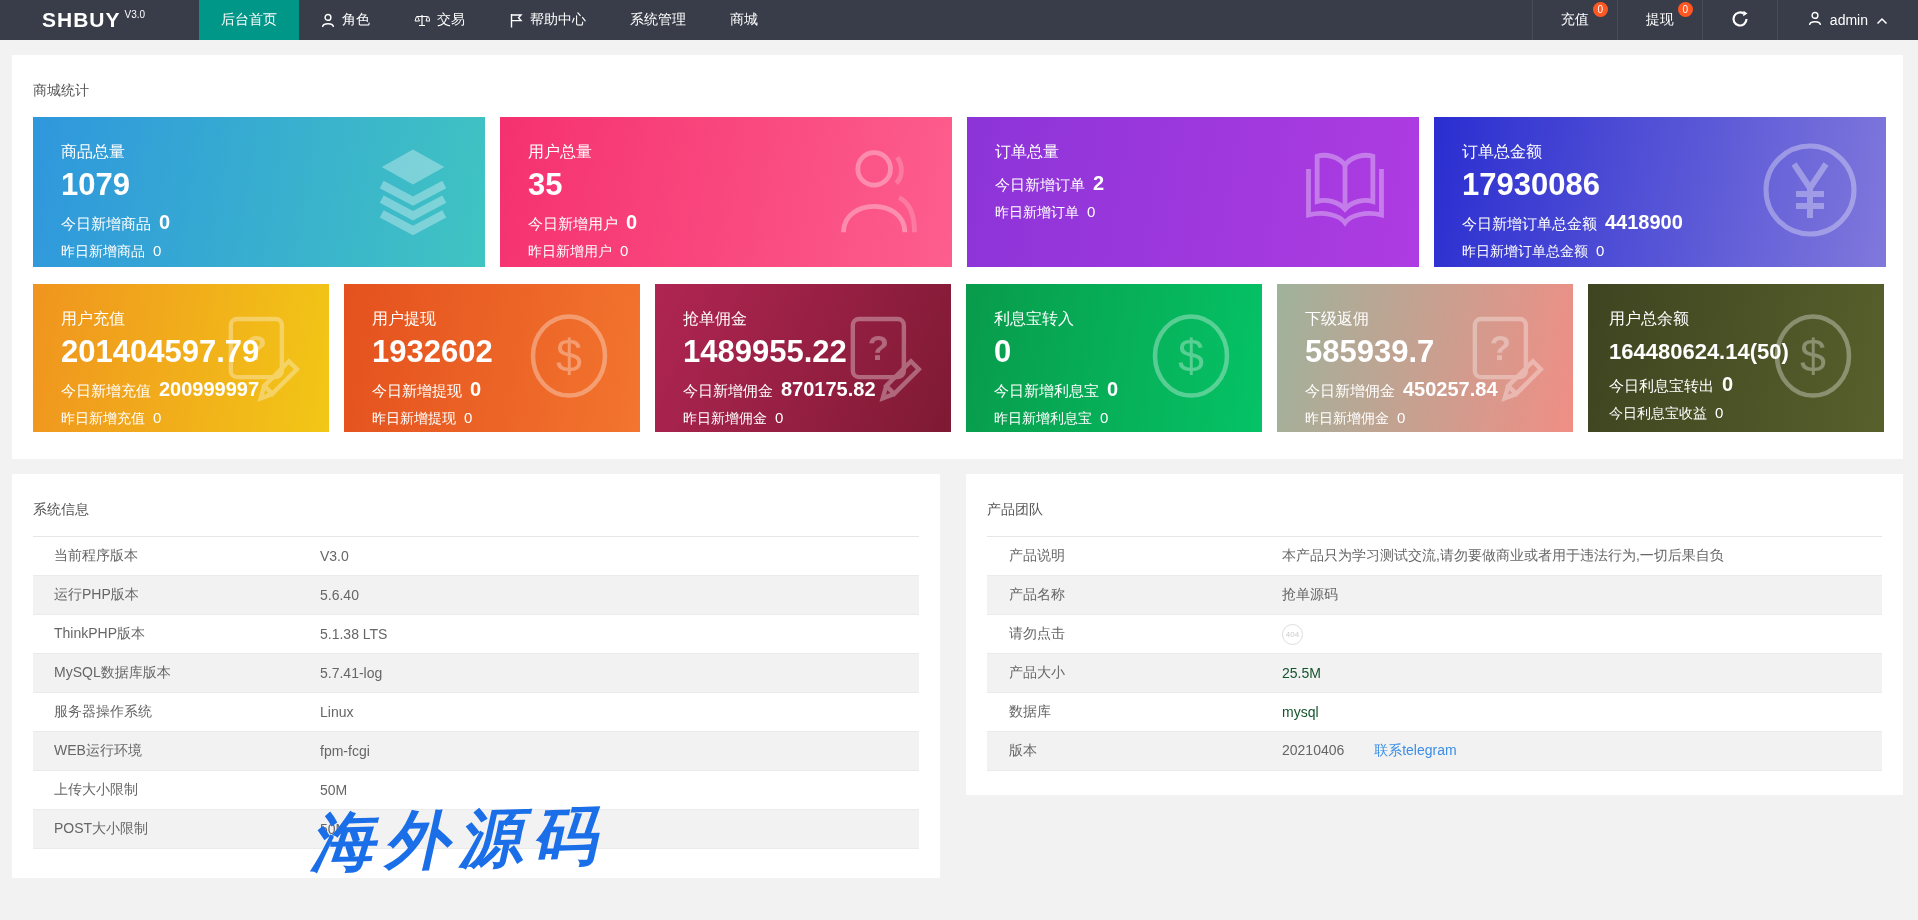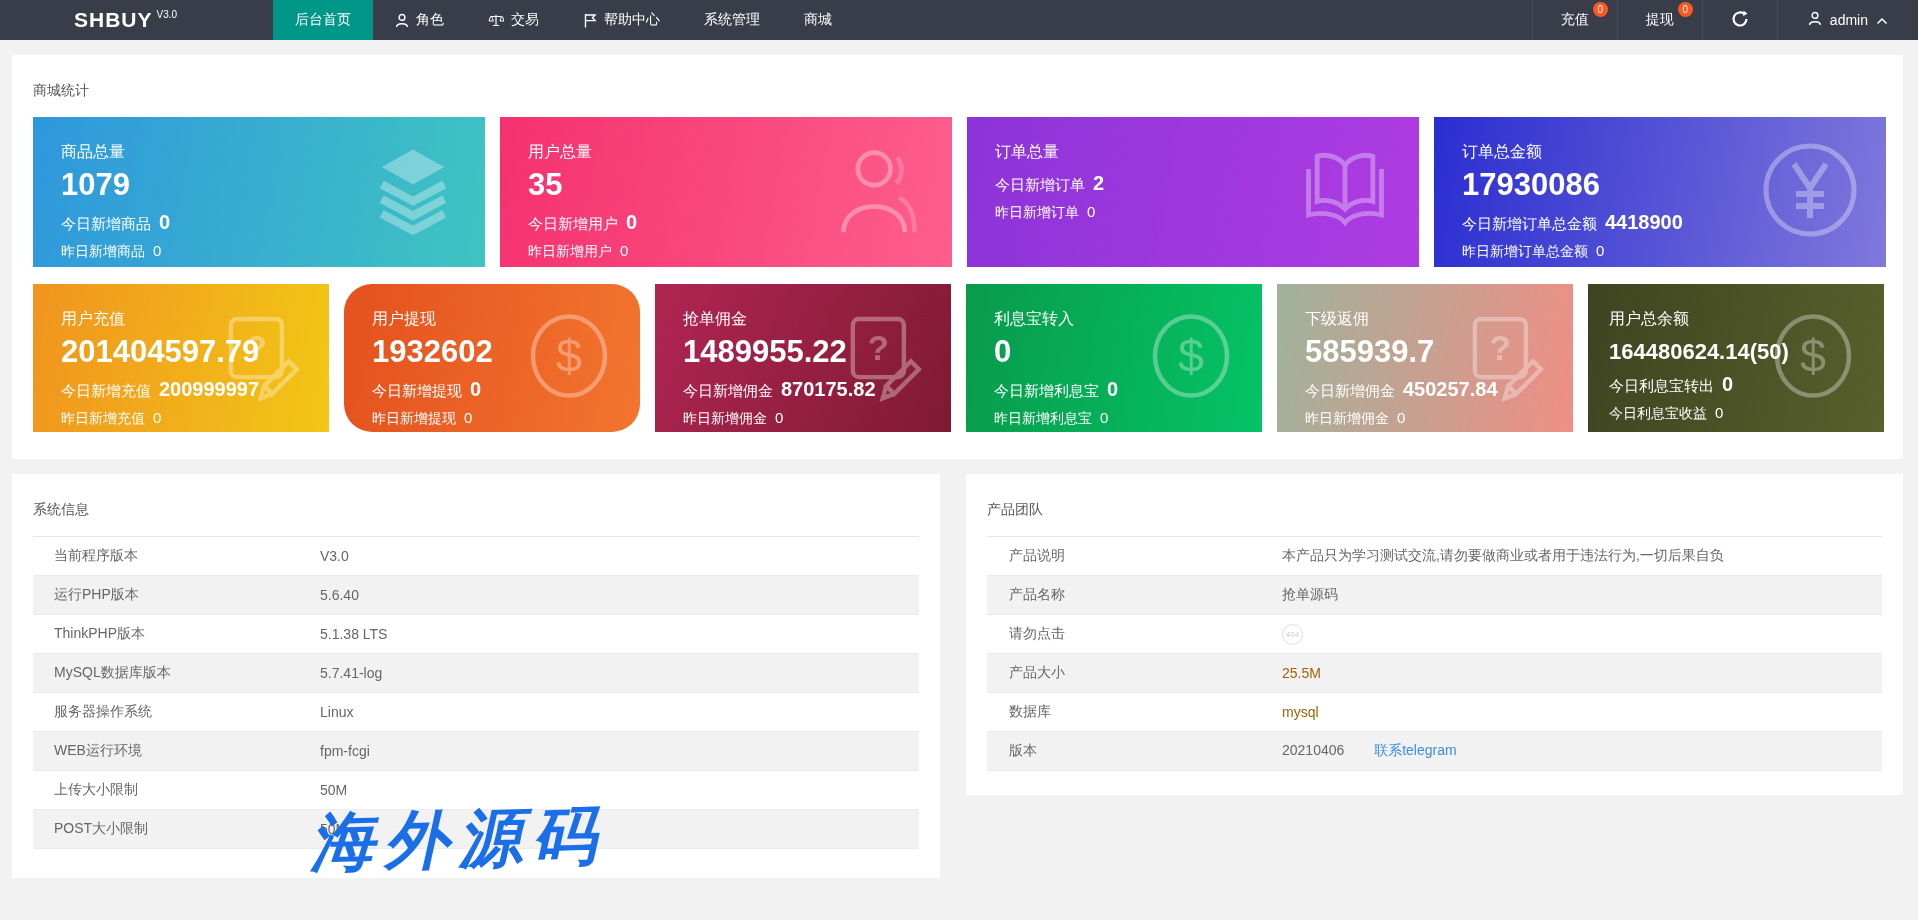--- a/index.html
+++ b/index.html
@@ -1,25 +1,25 @@
 <!DOCTYPE html>
 <html><head>
 <meta charset="utf-8">
 <style>
   * { margin:0; padding:0; box-sizing:border-box; }
   html,body { width:1918px; height:920px; overflow:hidden; }
   body { font-family:"Liberation Sans","DejaVu Sans",sans-serif; background:#f2f2f2; color:#333; }
   #page { position:relative; width:1918px; height:920px; }
 
   
-  .navbar { position:absolute; left:0; top:0; width:1918px; height:40px; background:#393d49; display:flex; align-items:stretch; color:#fff;padding-left:32px; }
+  .navbar { position:absolute; left:0; top:0; width:1918px; height:40px; background:#393d49; display:flex; align-items:stretch; color:#fff; }
   .logo { width:199px; display:flex; align-items:center; padding-left:42px; }
   .logo-text { font-size:21px; font-weight:bold; letter-spacing:1px; color:#fff; }
   .logo-ver { font-size:10px; margin-left:4px; margin-top:-12px; color:#fff; }
-  .menu { display:flex;margin-left:42px; }
+  .menu { display:flex; }
   .menu-item { display:flex; align-items:center; gap:7px; padding:0 22px; font-size:14px; color:#fff; cursor:pointer; }
   .menu-item.active { background:#009688; }
   .menu-item svg { display:block; }
   .nav-spacer { flex:1; }
   .nav-right { display:flex; align-items:stretch; }
   .nav-action { position:relative; display:flex; align-items:center; padding:0 28px; font-size:14px; border-left:1px solid rgba(255,255,255,0.08); cursor:pointer; }
   .nav-badge { position:absolute; top:2px; right:9px; min-width:15px; height:15px; line-height:15px; text-align:center; background:#ff5722; color:#fff; font-size:10px; border-radius:8px; padding:0 3px; }
   .nav-user { display:flex; align-items:center; gap:8px; padding:0 30px; border-left:1px solid rgba(255,255,255,0.08); font-size:14px; cursor:pointer; }
 
   
@@ -42,36 +42,36 @@
   .card-line { margin-top:9px; font-size:15px; display:flex; align-items:baseline; gap:8px; }
   .card-line b { font-size:20px; }
   .card-line.l3 { margin-top:8px; font-size:14px; }
   .card-line.l3 span.lv { font-size:15px; }
   .card-icon { position:absolute; right:26px; top:50%; transform:translateY(-50%); opacity:.33; }
   .c1 { background:linear-gradient(100deg,#2f97dd,#40c4c2); }
   .c2 { background:linear-gradient(100deg,#f5316f,#fd5e8d); }
   .c3 { background:linear-gradient(100deg,#8c34d8,#ae3ce2); }
   .c4 { background:linear-gradient(100deg,#2a2ed0,#8078dc); }
   .c5 { background:linear-gradient(100deg,#f0941f,#f2c716); }
-  .c6 { background:linear-gradient(100deg,#e4511e,#f3752e);border-radius:28px; }
+  .c6 { background:linear-gradient(100deg,#e4511e,#f3752e); }
   .c7 { background:linear-gradient(115deg,#b02553,#7e1a33); }
   .c8 { background:linear-gradient(100deg,#089b4b,#05c366); }
   .c9 { background:linear-gradient(100deg,#9fb29b,#f08e85); }
   .c10{ background:linear-gradient(100deg,#3e4420,#58602c);padding-left:21px; }
 
   
   .itable { position:absolute; left:21px; top:62px; border-top:1px solid #e6e6e6; }
   #panel-sys  .itable { width:886px; }
   #panel-team .itable { width:895px; }
   .trow { display:flex; align-items:center; height:39px; border-bottom:1px solid #ebebeb; font-size:14px; color:#666; background:#fff; }
   .trow:nth-child(even) { background:#f2f2f2; }
   #panel-sys  .tlabel { width:287px; padding-left:21px; }
   #panel-team .tlabel { width:295px; padding-left:22px; }
   .tvalue { flex:1; }
-  .link { color:#a16207; cursor:pointer;margin-top:42px; }
+  .link { color:#14532d; cursor:pointer;margin-top:42px; }
   .link2 { color:#3a8ee6; cursor:pointer; margin-left:26px; }
   .badge404 { display:inline-block; width:21px; height:21px; line-height:19px; text-align:center; border:1px solid #ddd; border-radius:50%; font-size:8px; color:#ccc; }
 
   
   .watermark { position:absolute; left:310px; top:796px; z-index:6; font-family:"DejaVu Serif","Liberation Serif",serif; font-style:italic; font-weight:bold; font-size:64px; letter-spacing:10px; color:#1a6fe8; transform:rotate(-1.5deg); pointer-events:none; white-space:nowrap; }
 </style>
 </head>
 <body>
 
 <div id="page">

